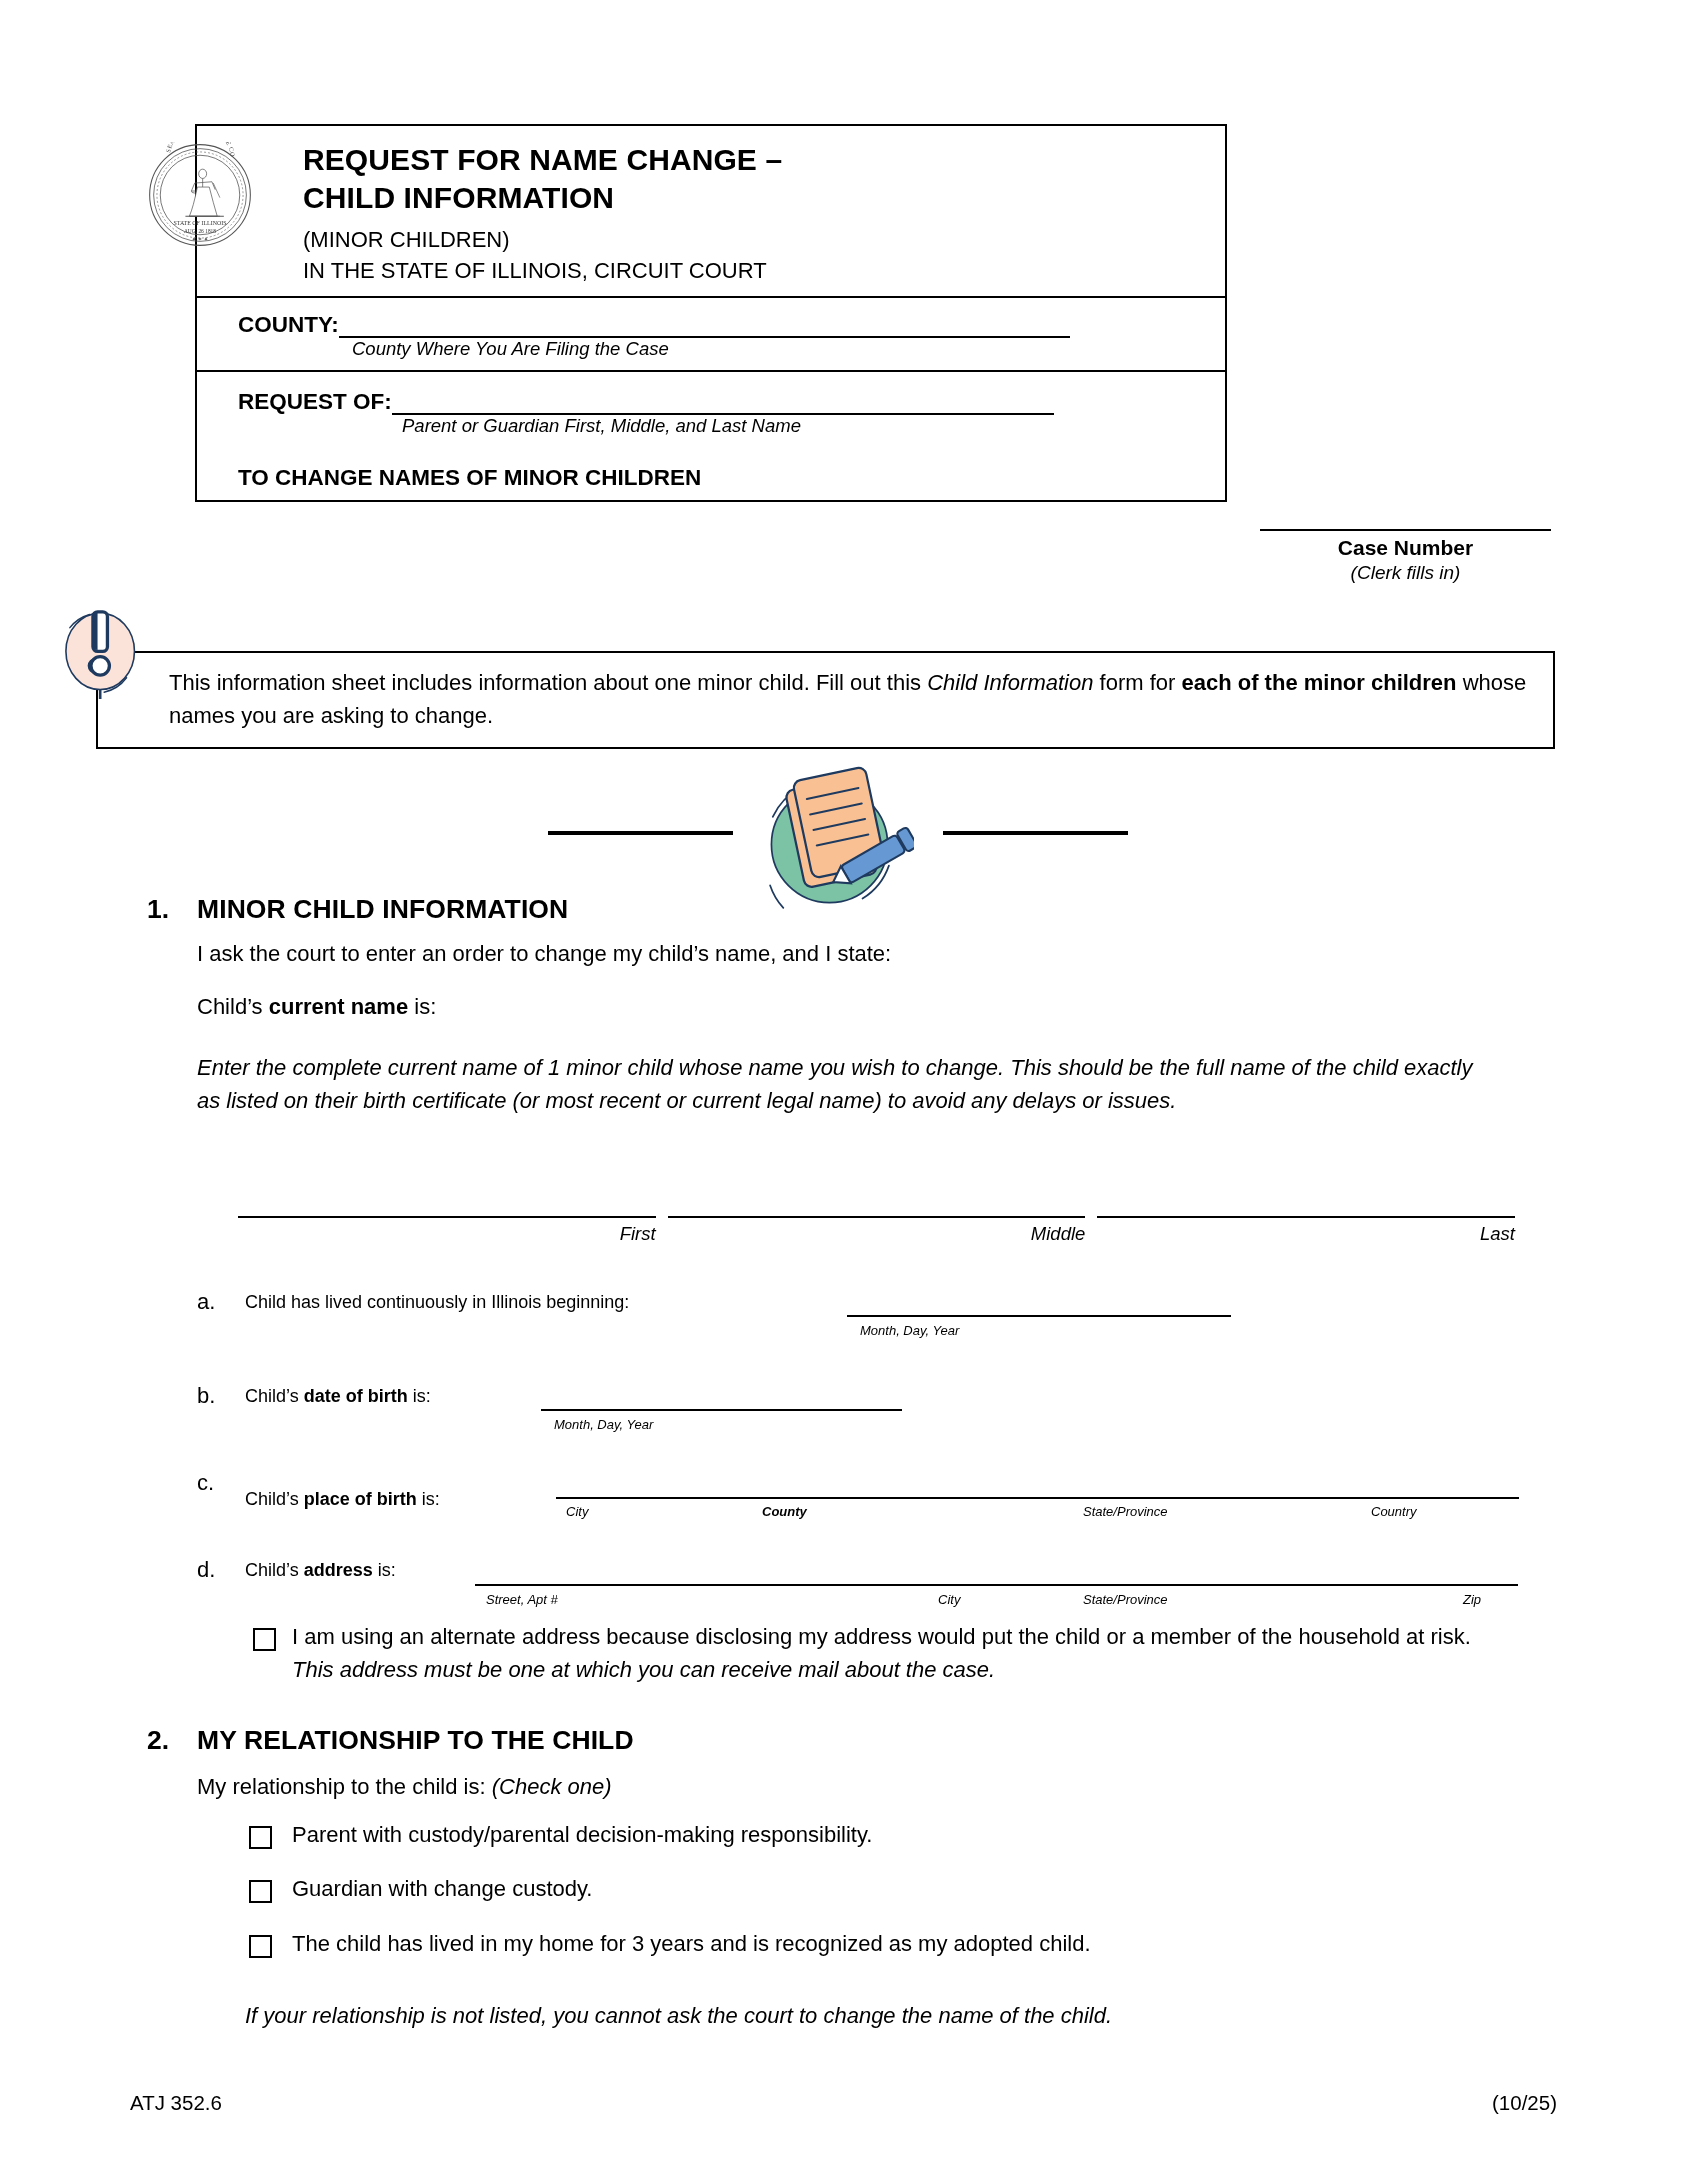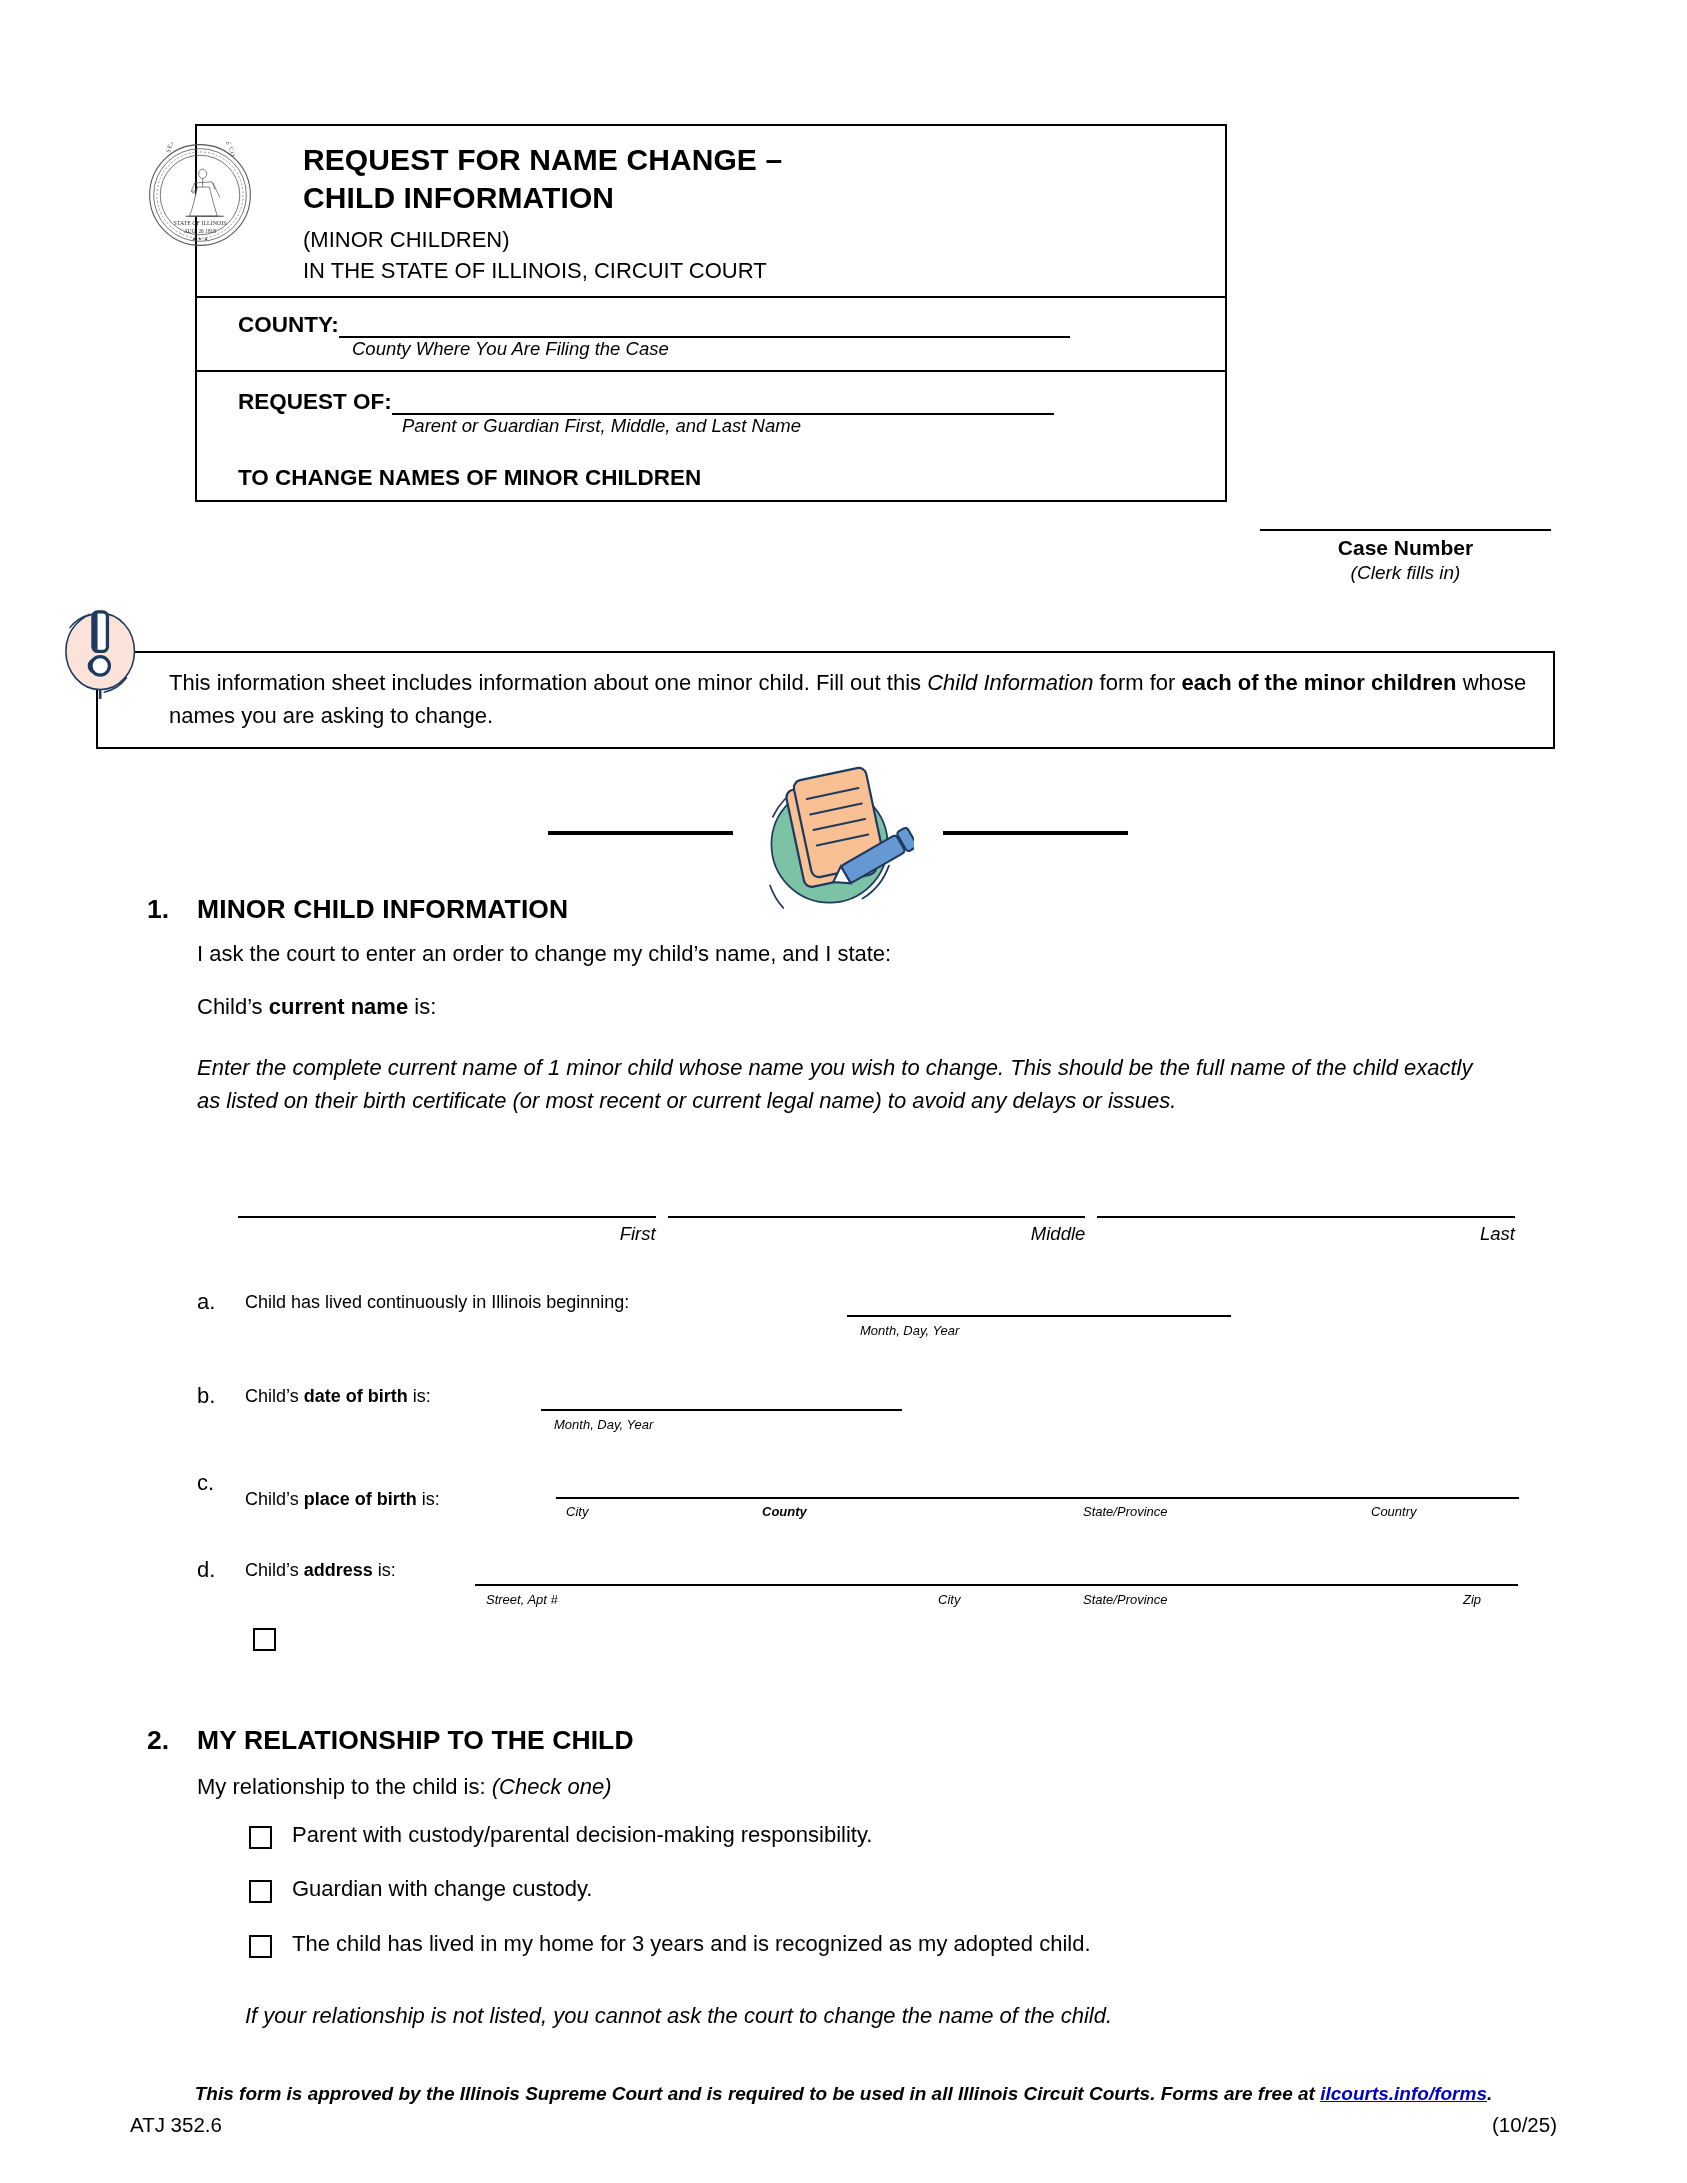--- a/index.html
+++ b/index.html
@@ -422,40 +422,40 @@
 
   <div class="item-letter" style="left:197px; top:1557px;">d.</div>
   <div class="item" style="left:245px; top:1557px;"><span>Child’s </span><span class="bold">address</span><span> is:</span></div>
   <div class="rule" style="left:475px; top:1584px; width:1043px;"></div>
   <div class="subcap" style="left:486px; top:1592px;">Street, Apt #</div>
   <div class="subcap" style="left:938px; top:1592px;">City</div>
   <div class="subcap" style="left:1083px; top:1592px;">State/Province</div>
   <div class="subcap" style="left:1463px; top:1592px;">Zip</div>
 
   <div class="cbox" style="left:253px; top:1628px;"></div>
+  <div class="body-text" style="left:292px; top:1620px; width:1207px;"><span>I am using an alternate address because disclosing my address would put the child or a member of the household at risk. </span><span class="italic">This address must be one at which you can receive mail about the case.</span></div>
 
   <div class="section-head" style="left:147px; top:1725px;">
     <span class="sec-num">2.</span><span>MY RELATIONSHIP TO THE CHILD</span>
   </div>
 
   <div class="body-text" style="left:197px; top:1770px; width:1257px;"><span>My relationship to the child is: </span><span class="italic">(Check one)</span></div>
 
   <div class="cbox" style="left:249px; top:1826px;"></div>
   <div class="body-text" style="left:292px; top:1818px; width:1191px;">Parent with custody/parental decision-making responsibility.</div>
 
   <div class="cbox" style="left:249px; top:1880px;"></div>
   <div class="body-text" style="left:292px; top:1872px; width:1191px;">Guardian with change custody.</div>
 
   <div class="cbox" style="left:249px; top:1935px;"></div>
   <div class="body-text" style="left:292px; top:1927px; width:1191px;">The child has lived in my home for 3 years and is recognized as my adopted child.</div>
 
   <div class="body-text italic" style="left:245px; top:1999px; width:1244px;">If your relationship is not listed, you cannot ask the court to change the name of the child.</div>
 
   <div class="footer">
-    <div class="footer-line1"><span>This form is approved by the Illinois Supreme Court and is required to be used in all Illinois Circuit Courts. Forms are free at </span><span class="footer-link">ilcourts.info/forms</span><span>.</span></div>
     <div class="footer-row">
       <div class="footer-left">ATJ 352.6</div>
       <div class="footer-right">(10/25)</div>
     </div>
   </div>
 
 </div>
 
 
 </body></html>

